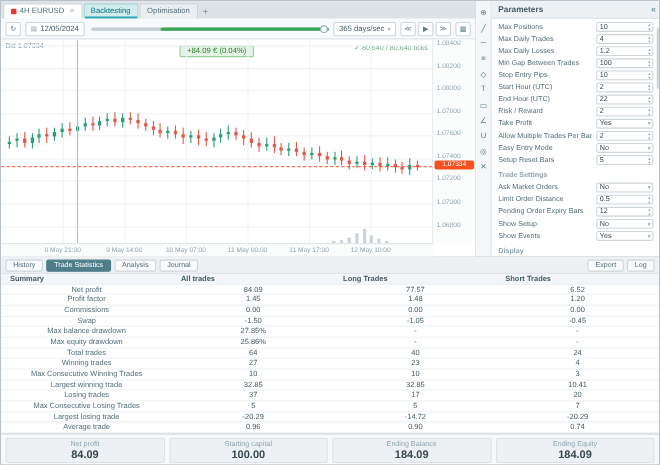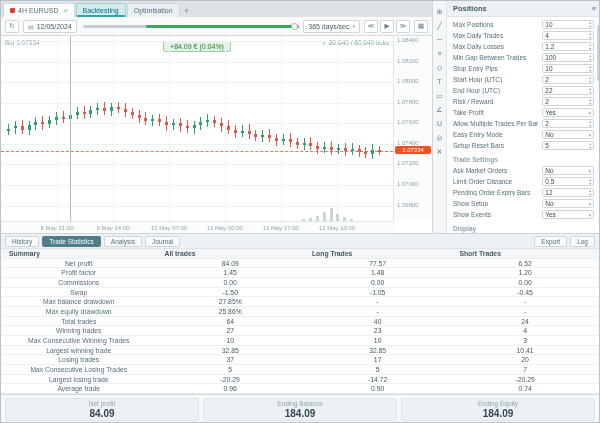--- a/index.html
+++ b/index.html
@@ -290,21 +290,21 @@
           <div class="tool">◇</div>
           <div class="tool">T</div>
           <div class="tool">▭</div>
           <div class="tool">∠</div>
           <div class="tool">U</div>
           <div class="tool">◎</div>
           <div class="tool">✕</div>
         </div>
       <div class="params">
         <div class="p-head">
-          <span>Positions</span>
+          <span>Parameters</span>
           <span class="p-collapse">«</span>
         </div>
         <div class="p-body">
             <div class="p-row">
               <div class="p-label">Max Positions</div>
               <div class="p-ctl">
                 <div class="p-val">10</div>
                 <div class="p-ud">
                   <div class="u">▴</div>
                   <div class="d">▾</div>
@@ -567,20 +567,24 @@
           <div class="tcell">0.74</div>
         </div>
       </div>
   </div>
   <div class="footer">
       <div class="card">
         <div class="card-label">Net profit</div>
         <div class="card-value">84.09</div>
       </div>
       <div class="card">
+        <div class="card-label">Starting capital</div>
+        <div class="card-value">100.00</div>
+      </div>
+      <div class="card">
         <div class="card-label">Ending Balance</div>
         <div class="card-value">184.09</div>
       </div>
       <div class="card">
         <div class="card-label">Ending Equity</div>
         <div class="card-value">184.09</div>
       </div>
     </div>
 </div>
 

